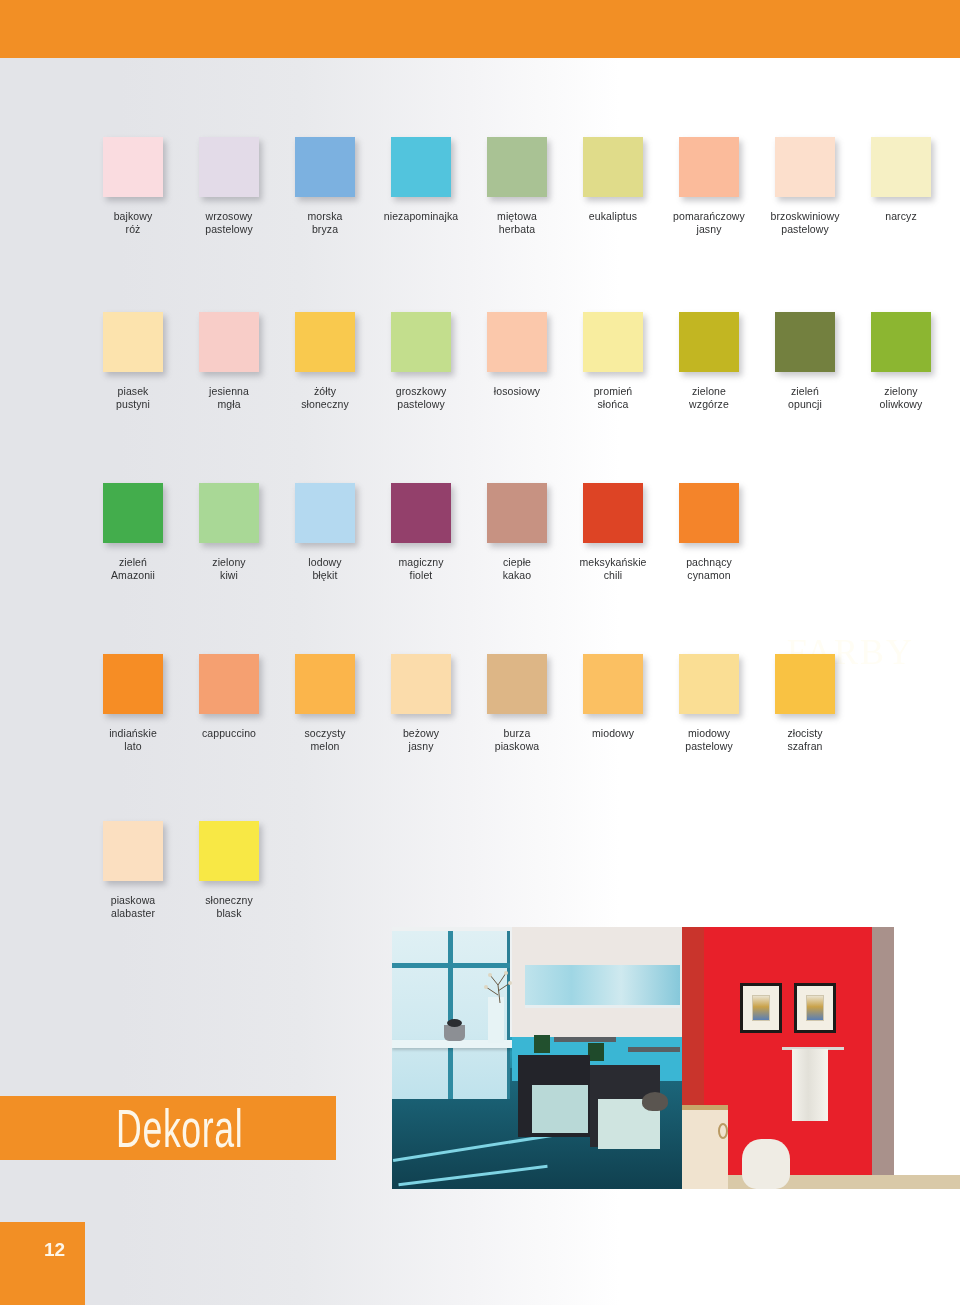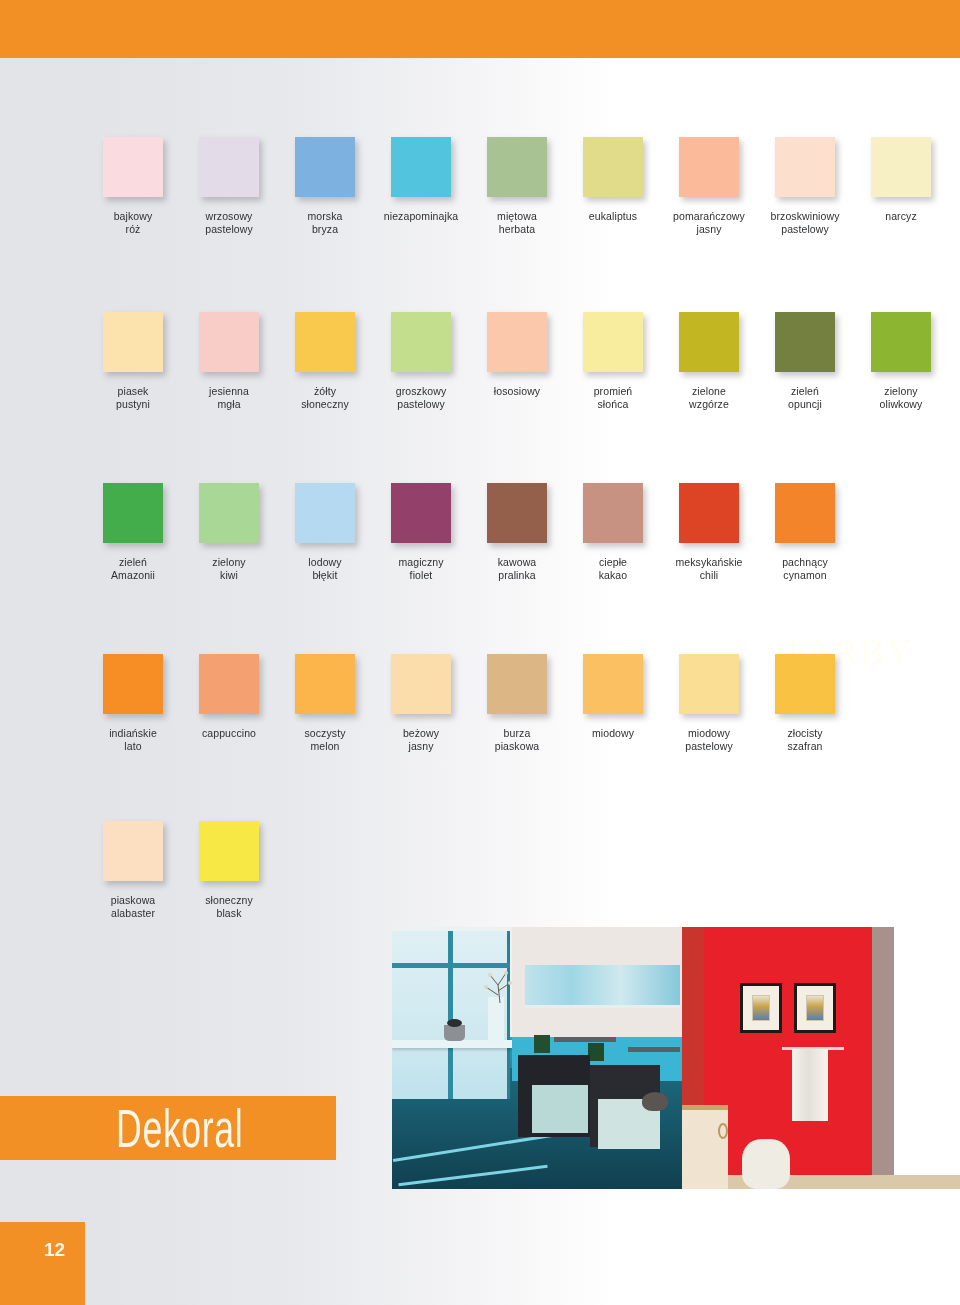--- a/index.html
+++ b/index.html
@@ -463,25 +463,20 @@
       </div>
       <div class="swatch-cell">
         <div class="swatch-chip" style="background: rgb(180, 217, 240);"></div>
         <div class="swatch-label">lodowy
 błękit</div>
       </div>
       <div class="swatch-cell">
         <div class="swatch-chip" style="background: rgb(147, 64, 107);"></div>
         <div class="swatch-label">magiczny
 fiolet</div>
-      </div>
-      <div class="swatch-cell">
-        <div class="swatch-chip" style="background: rgb(149, 96, 75);"></div>
-        <div class="swatch-label">kawowa
-pralinka</div>
       </div>
       <div class="swatch-cell">
         <div class="swatch-chip" style="background: rgb(199, 146, 130);"></div>
         <div class="swatch-label">ciepłe
 kakao</div>
       </div>
       <div class="swatch-cell">
         <div class="swatch-chip" style="background: rgb(221, 68, 37);"></div>
         <div class="swatch-label">meksykańskie
 chili</div>

